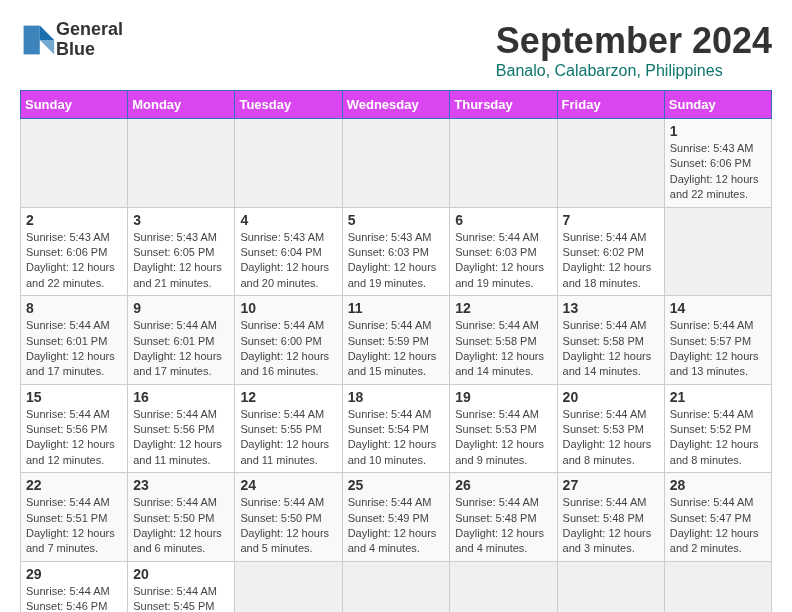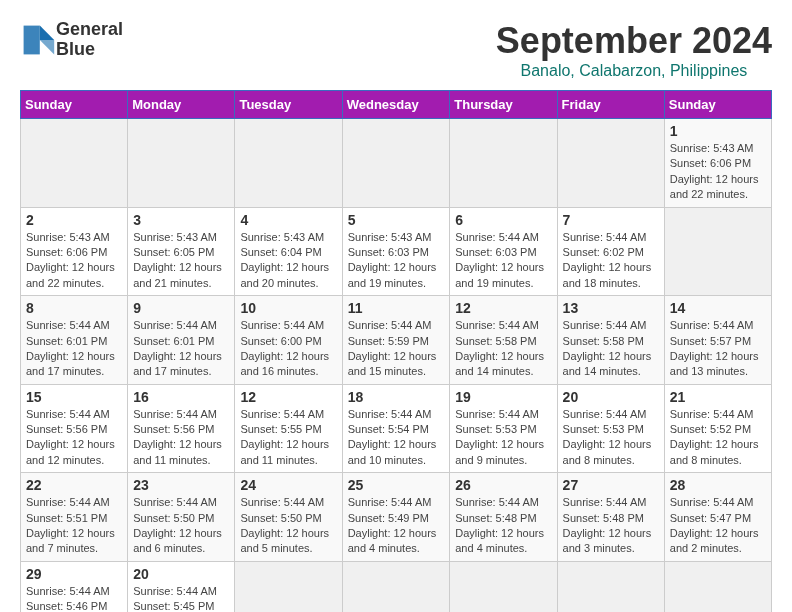--- a/index.html
+++ b/index.html
@@ -27,38 +27,38 @@
       line-height: 1.1;
     }
     .logo-text span {
       display: block;
     }
     .logo-icon {
       width: 36px;
       height: 36px;
     }
     .title-area {
-      text-align: center;
+      text-align: left;
     }
     .month-title {
       font-size: 36px;
       font-weight: bold;
       color: #333;
     }
     .location-title {
       font-size: 16px;
       color: #0f766e;
     }
     table {
       width: 100%;
       border-collapse: collapse;
       font-size: 11px;
     }
     thead tr th {
-      background-color: #a21caf;
+      background-color: #d946ef;
       color: #fff;
       padding: 6px 4px;
       text-align: left;
       font-size: 13px;
       font-weight: bold;
       border: 1px solid #3a6bbf;
     }
     tbody tr td {
       border: 1px solid #ccc;
       padding: 4px 5px;

